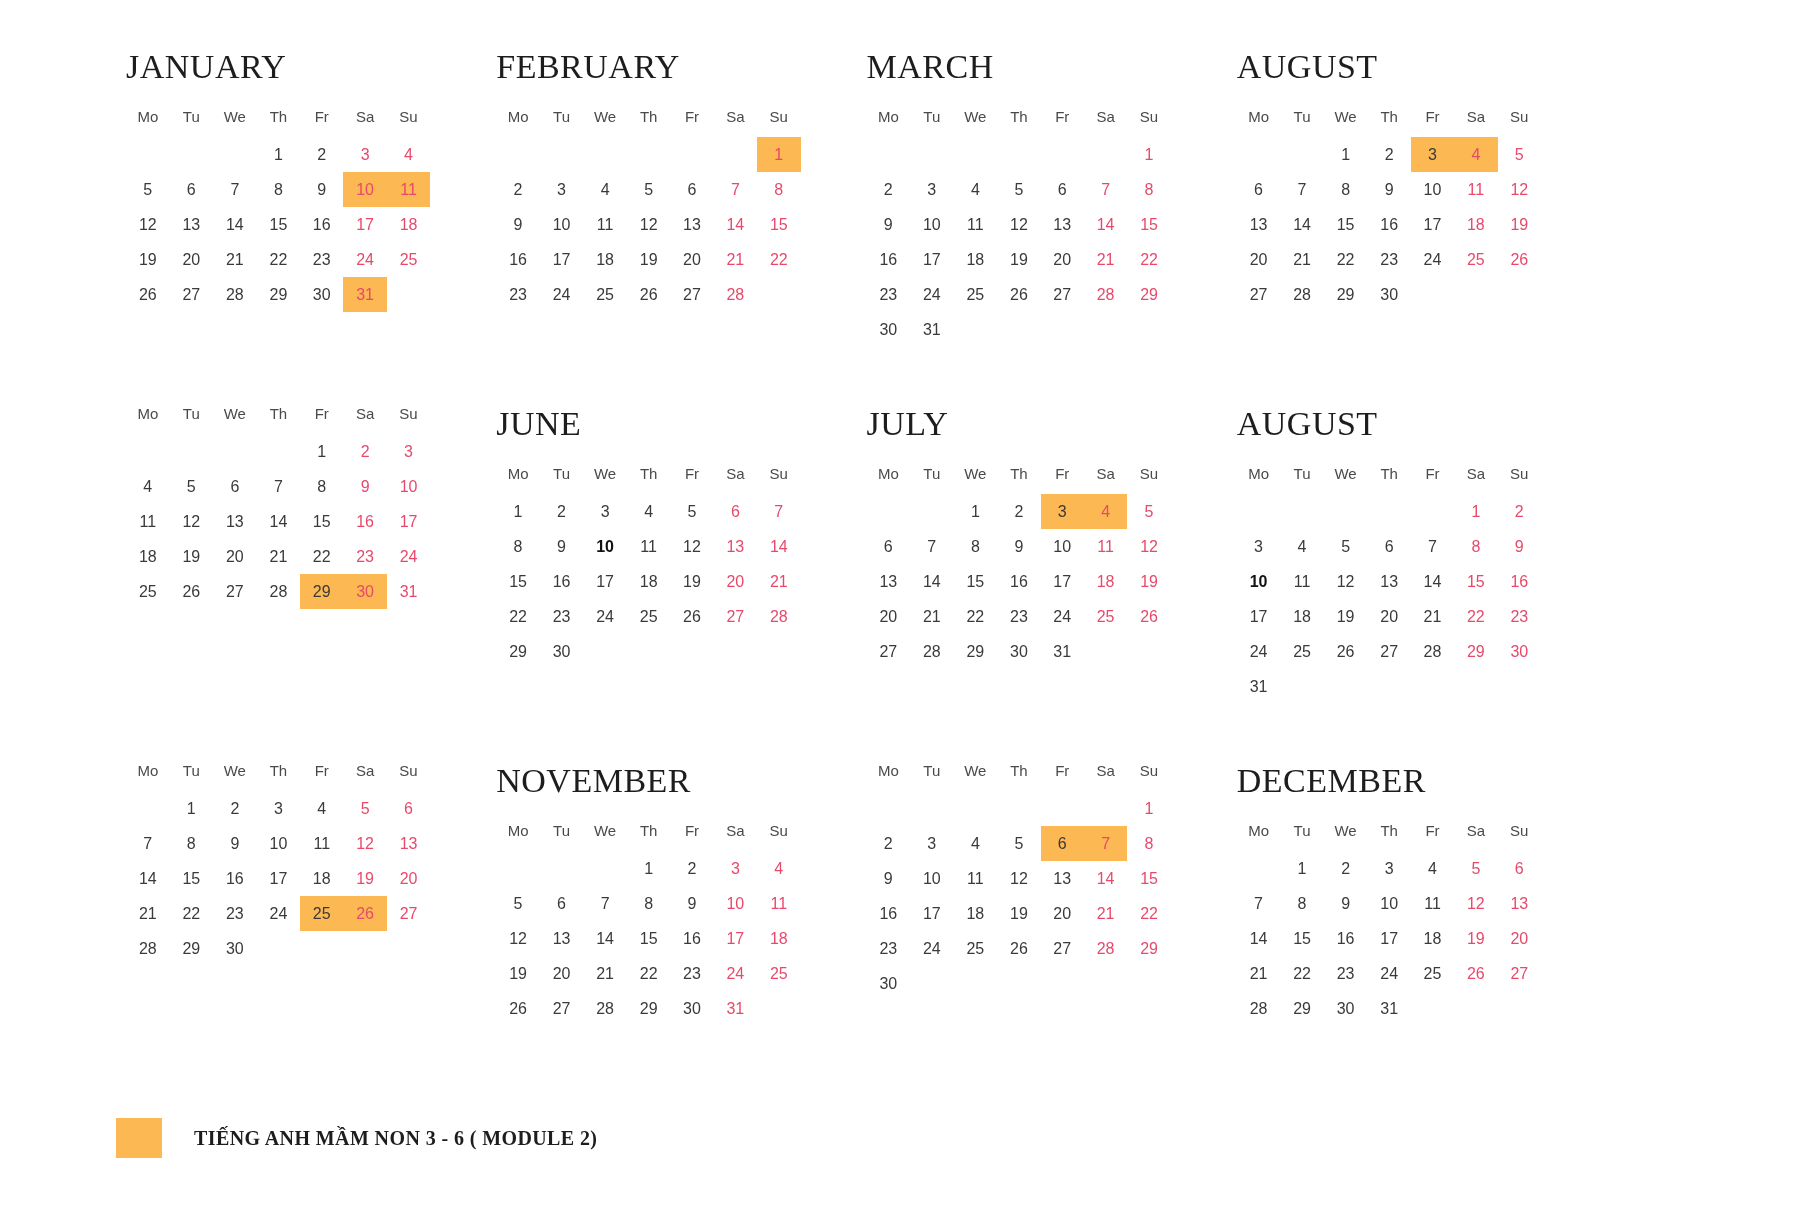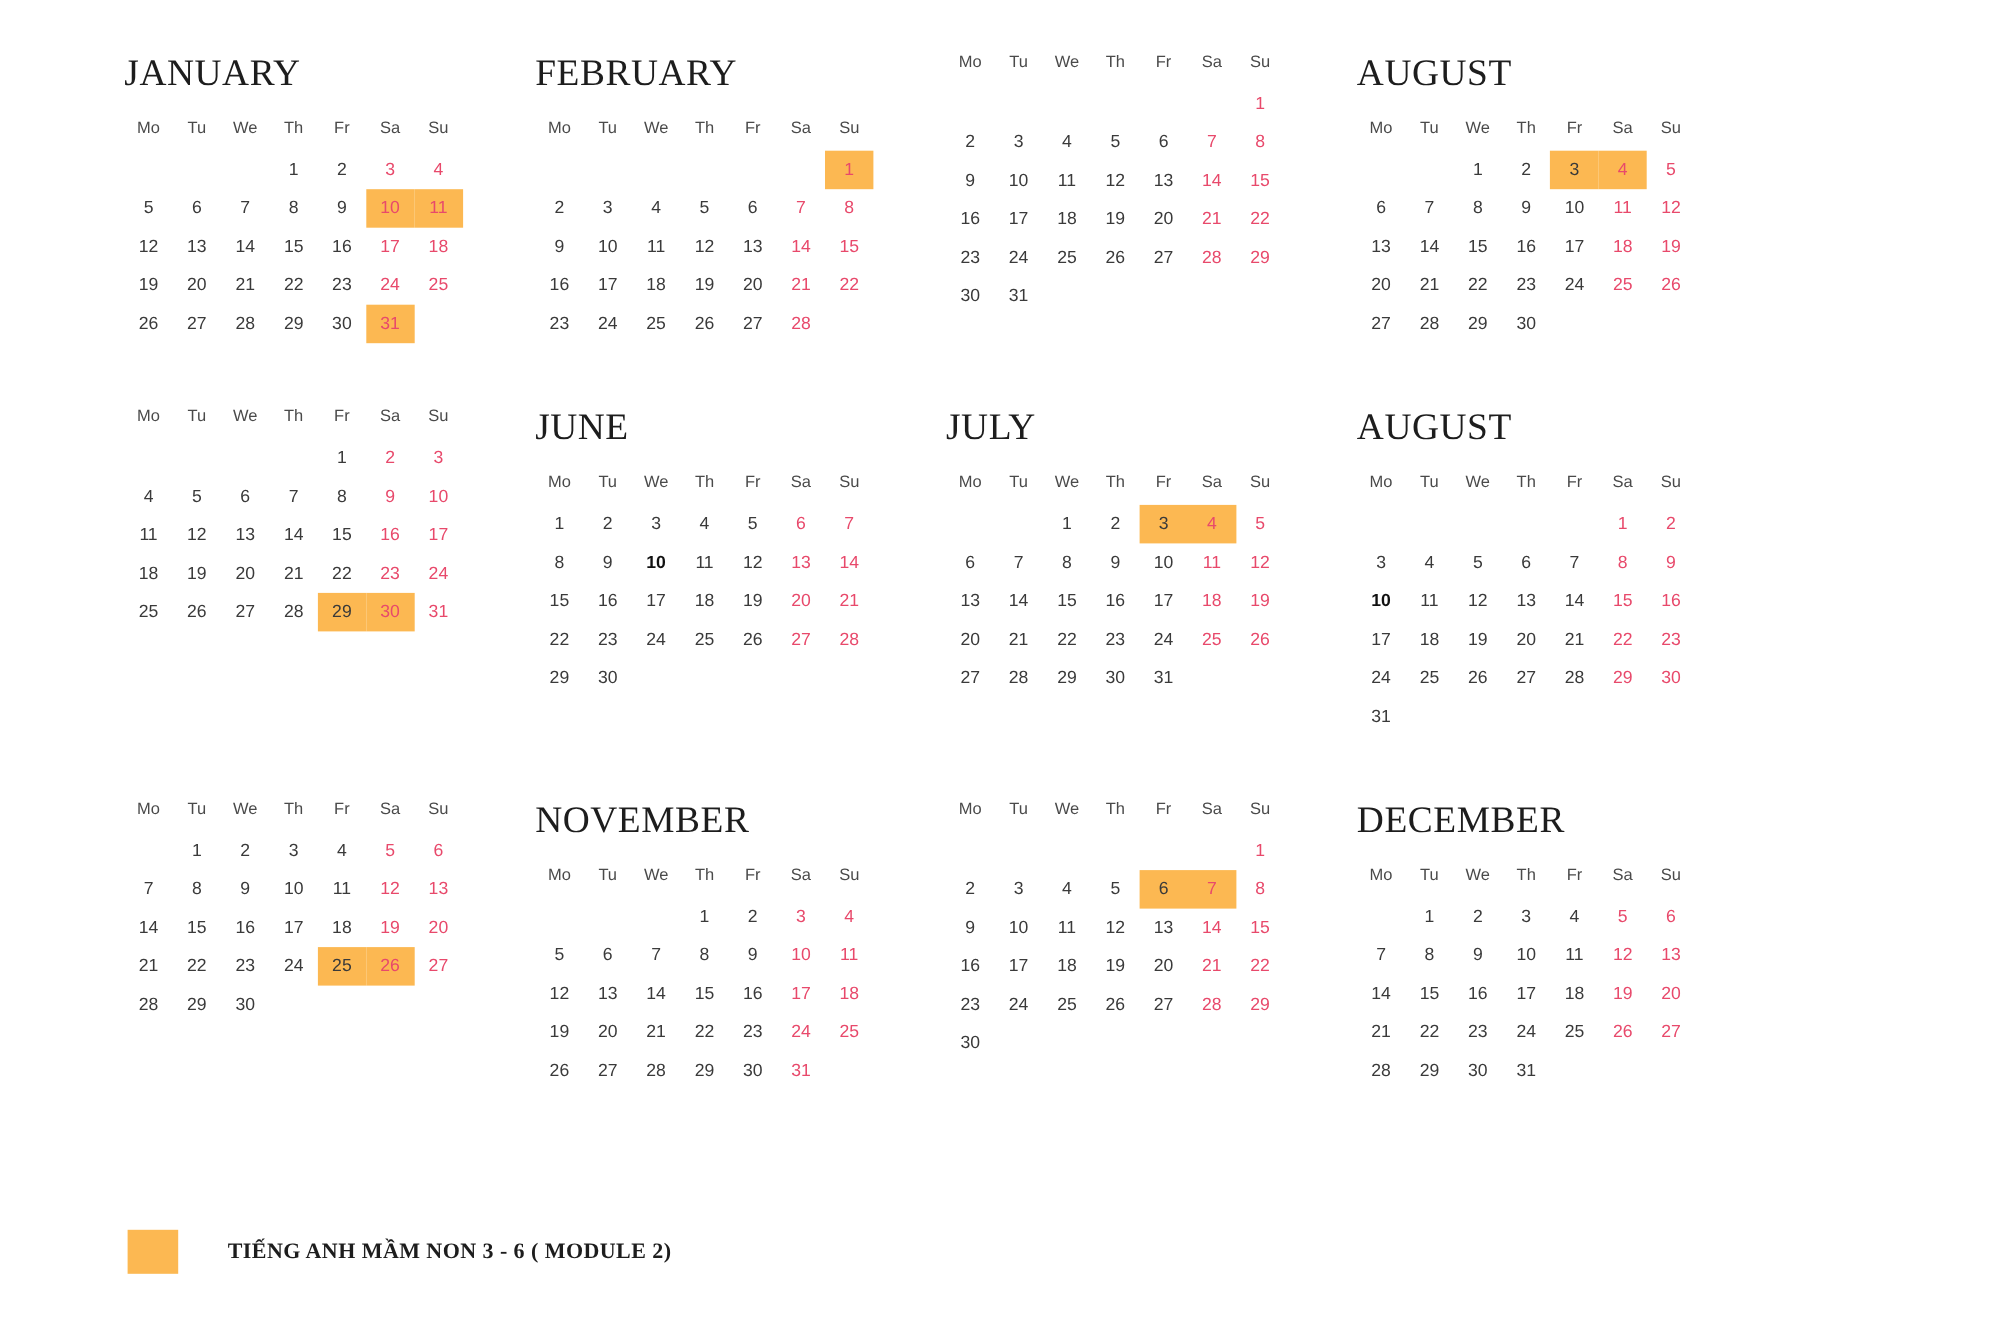--- a/index.html
+++ b/index.html
@@ -12,21 +12,21 @@
     height: 1210px;
     font-family: "Liberation Sans", sans-serif;
     color: #2b2b2b;
     overflow: hidden;
   }
   .page {
     position: relative;
     width: 1601px;
     height: 1210px;
     box-sizing: border-box;
-    padding: 48px 60px 0 47px;
+    padding: 48px 60px 0 60px;
   }
   .grid {
     display: grid;
     grid-template-columns: repeat(4, 1fr);
     grid-template-rows: repeat(3, auto);
     column-gap: 0px;
     row-gap: 58px;
   }
   .month {
     padding-left: 66px;
@@ -83,21 +83,21 @@
     bottom: 52px;
     display: flex;
     align-items: center;
   }
   .legend-swatch {
     width: 46px;
     height: 40px;
     background: #fcb852;
   }
   .legend-label {
-    margin-left: 45px;
+    margin-left: 32px;
     font-family: "Liberation Serif", serif;
     font-weight: 700;
     font-size: 20px;
     letter-spacing: 0.4px;
     color: #1d1d1d;
     white-space: nowrap;
   }
 </style>
 </head>
 <body>
@@ -224,20 +224,21 @@
               <td>25</td>
               <td>26</td>
               <td>27</td>
               <td class="weekend">28</td>
               <td>&nbsp;</td>
             </tr>
           </tbody>
         </table>
       </div>
       <div class="month">
+        <div class="month-title">MARCH</div>
         <table class="cal">
           <thead>
             <tr>
               <th>Mo</th>
               <th>Tu</th>
               <th>We</th>
               <th>Th</th>
               <th>Fr</th>
               <th>Sa</th>
               <th>Su</th>

